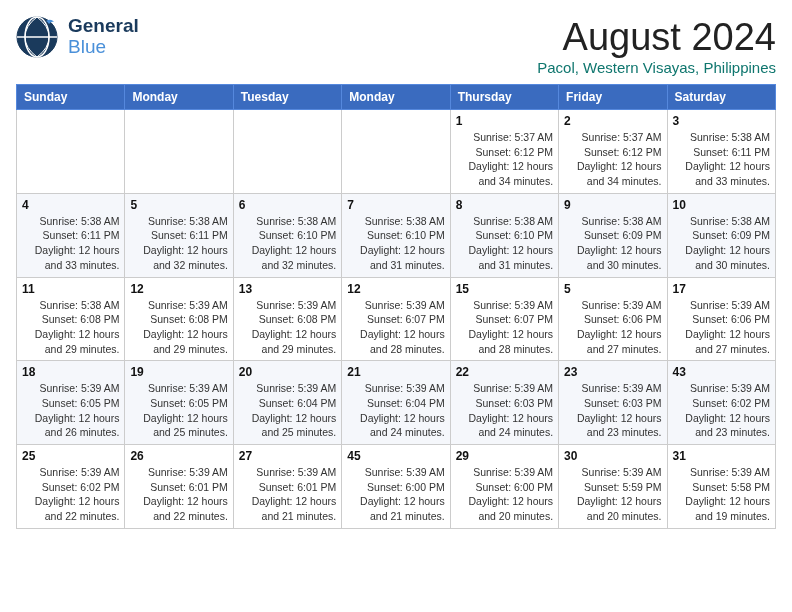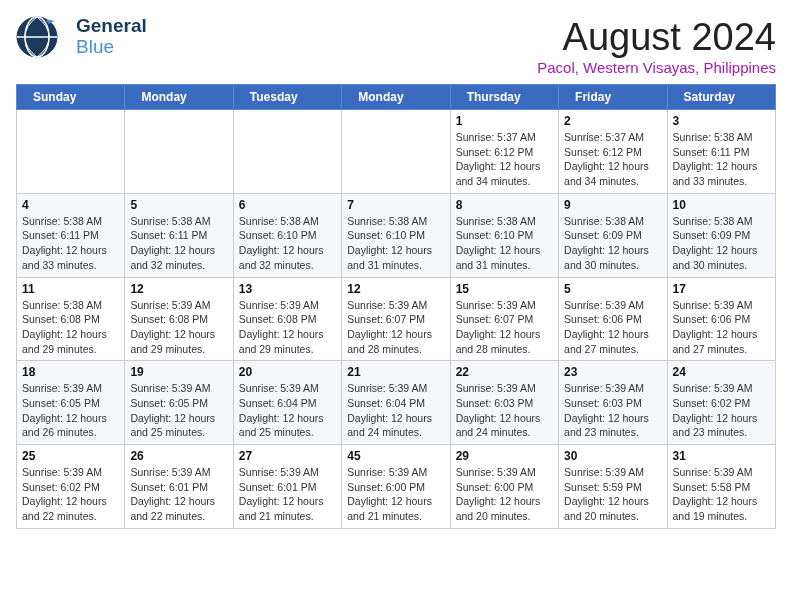--- a/index.html
+++ b/index.html
@@ -24,32 +24,32 @@
     .title-block {
       text-align: right;
     }
     .main-title {
       font-size: 38px;
       font-weight: normal;
       color: #222;
     }
     .subtitle {
       font-size: 15px;
-      color: #a21caf;
+      color: #0f766e;
     }
     .calendar {
       width: 100%;
       border-collapse: collapse;
       font-size: 11px;
     }
     .calendar th {
       background-color: #3a6bbf;
       color: #fff;
       text-align: left;
-      padding: 5px 16px;
+      padding: 5px 7px;
       font-size: 12px;
       font-weight: bold;
       border: 1px solid #5588dd;
     }
     .calendar td {
       vertical-align: top;
       padding: 4px 5px;
       border: 1px solid #ccc;
       min-height: 80px;
       width: calc(100%/7);
@@ -65,31 +65,32 @@
       font-weight: bold;
       font-size: 12px;
       color: #111;
       display: block;
       margin-bottom: 2px;
     }
     .day-info {
       color: #333;
       font-size: 10.5px;
       line-height: 1.4;
+      text-align: right;
     }
     .empty-cell {
       background: #fff !important;
     }
   </style>
 </head>
 <body>
 
 <div class="header">
   <div class="logo">
-    <div style="display:flex; align-items:center; gap:12px;">
+    <div style="display:flex; align-items:center; gap:4px;">
       <div style="position:relative; width:48px; height:42px;">
         
         <svg width="42" height="42" viewBox="0 0 42 42">
           <circle cx="21" cy="21" r="20" fill="#1a3a5c" stroke="#1a3a5c" stroke-width="1"></circle>
           <ellipse cx="21" cy="21" rx="12" ry="20" fill="none" stroke="#fff" stroke-width="1.5"></ellipse>
           <line x1="1" y1="21" x2="41" y2="21" stroke="#fff" stroke-width="1.5"></line>
           <path d="M21 1 Q33 10 33 21 Q33 32 21 41" fill="none" stroke="#fff" stroke-width="1"></path>
           <path d="M21 1 Q9 10 9 21 Q9 32 21 41" fill="none" stroke="#fff" stroke-width="1"></path>
 
           <path d="M30 5 Q35 2 38 6 Q35 5 33 8 Q31 5 30 5Z" fill="#4a90d9"></path>
@@ -219,21 +220,21 @@
         </td>
         <td>
           <span class="day-num">22</span>
           <div class="day-info">Sunrise: 5:39 AM<br>Sunset: 6:03 PM<br>Daylight: 12 hours<br>and 24 minutes.</div>
         </td>
         <td>
           <span class="day-num">23</span>
           <div class="day-info">Sunrise: 5:39 AM<br>Sunset: 6:03 PM<br>Daylight: 12 hours<br>and 23 minutes.</div>
         </td>
         <td>
-          <span class="day-num">24</span>
+          <span class="day-num">43</span>
           <div class="day-info">Sunrise: 5:39 AM<br>Sunset: 6:02 PM<br>Daylight: 12 hours<br>and 23 minutes.</div>
         </td>
       </tr>
       <tr>
         <td>
           <span class="day-num">25</span>
           <div class="day-info">Sunrise: 5:39 AM<br>Sunset: 6:02 PM<br>Daylight: 12 hours<br>and 22 minutes.</div>
         </td>
         <td>
           <span class="day-num">26</span>

